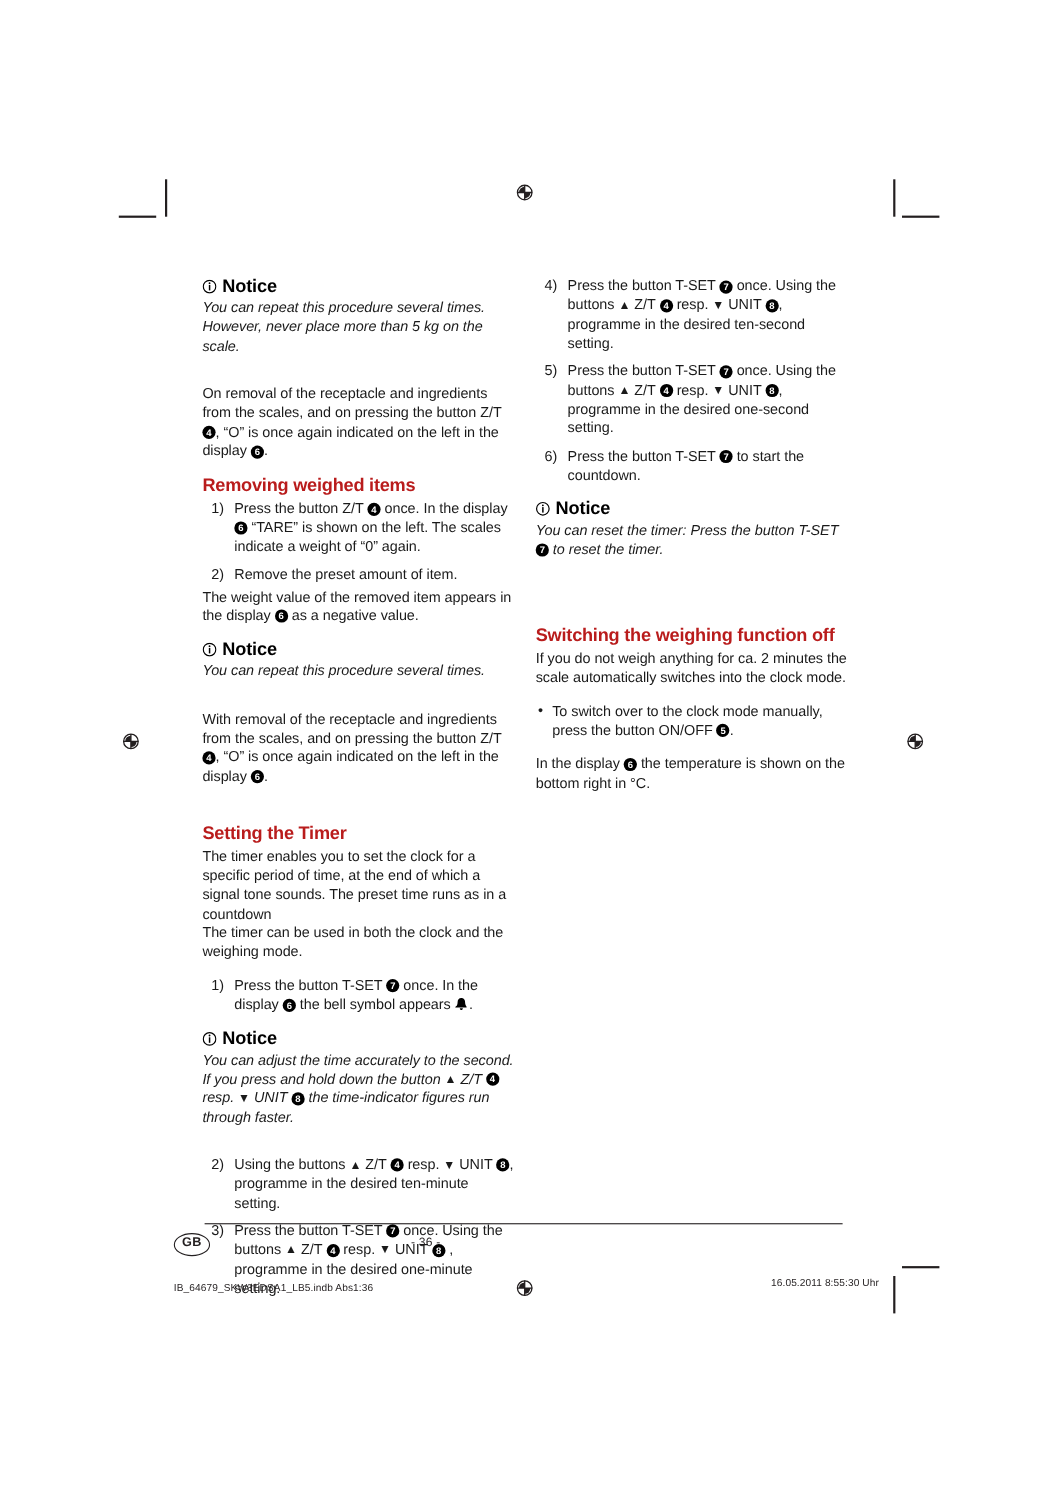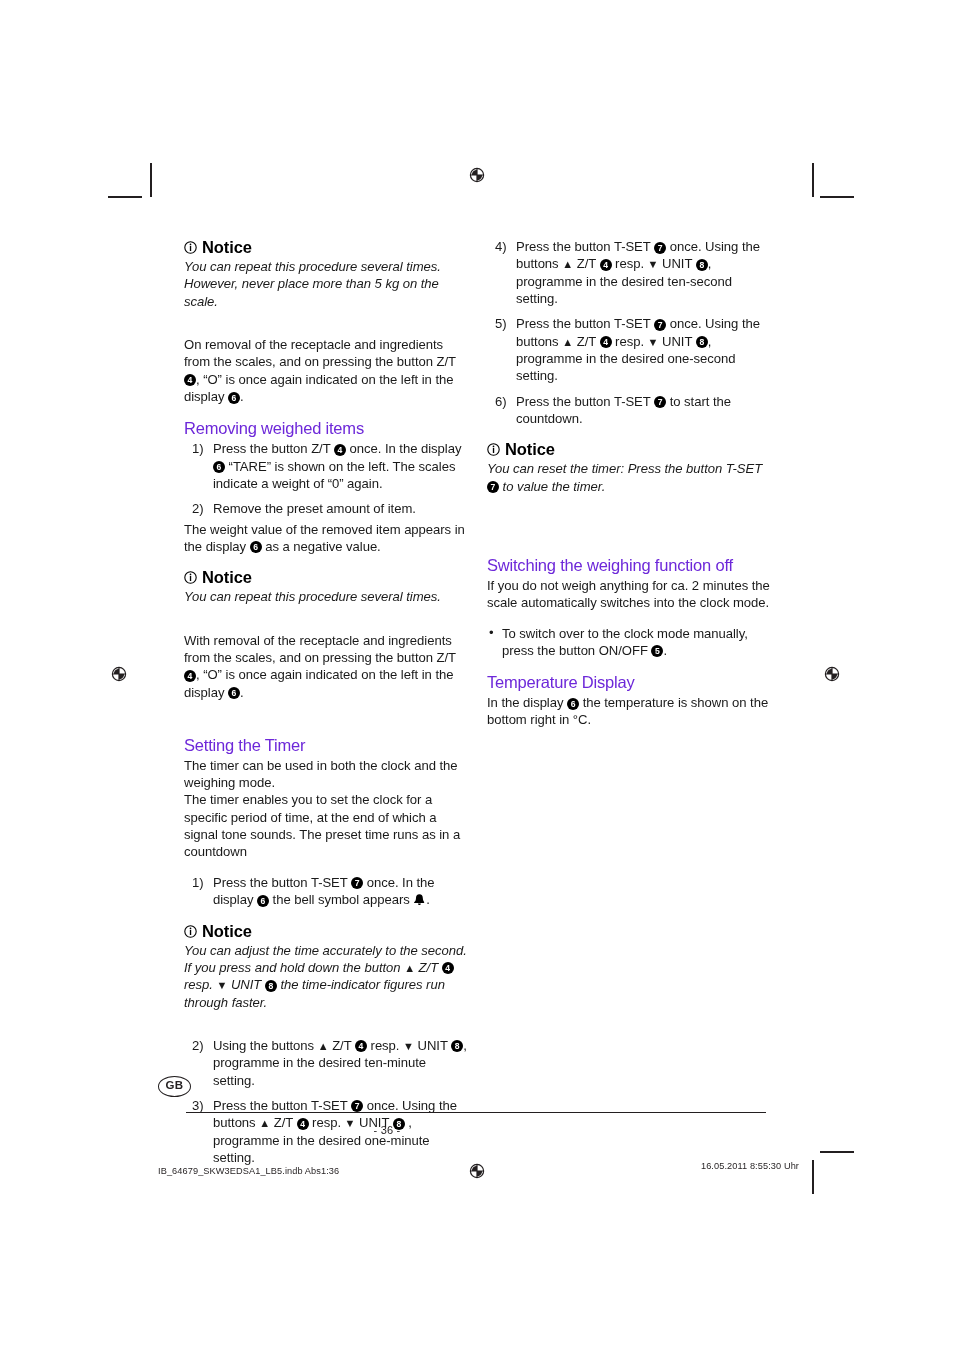--- a/index.html
+++ b/index.html
@@ -36,34 +36,34 @@
   }
 
   .columns {
     position: absolute;
     left: 184px;
     top: 238px;
     width: 600px;
   }
   .col {
     position: absolute;
-    top: 0;
+    top: 13px;
     width: 283px;
   }
   .col-left  { left: 0; }
   .col-right { left: 303px; }
 
   
   .h2 {
     font-size: 16.5px;
-    font-weight: normal;
+    font-weight: bold;
     line-height: 1.26;
     letter-spacing: -0.2px;
     margin: 0 0 1px 0;
-    color: #6d28d9;
+    color: #b91c1c;
   }
   .notice-head {
     display: flex;
     align-items: center;
     gap: 5px;
     font-size: 16.5px;
     font-weight: bold;
     letter-spacing: -0.1px;
     color: #000;
     margin: 0 0 1px 0;
@@ -157,21 +157,21 @@
     position: absolute;
     left: 186px;
     top: 1112px;
     width: 580px;
     height: 1.3px;
     background: #231f20;
   }
   .gb-badge {
     position: absolute;
     left: 158px;
-    top: 1076px;
+    top: 1121px;
     width: 31px;
     height: 19px;
     border: 1.4px solid #231f20;
     border-radius: 50%;
     font-size: 11.5px;
     font-weight: bold;
     letter-spacing: 0.3px;
     text-align: center;
     line-height: 17px;
     color: #231f20;
@@ -311,22 +311,22 @@
 
       <div class="gap-xl"></div>
 
       <p>
         <span>With removal of the receptacle and ingredients from the scales, and on pressing the button Z/T </span><span class="badge">4</span><span>, “O” is once again indicated on the left in the display </span><span class="badge">6</span><span>.</span>
       </p>
 
       <div class="gap-xxl"></div>
 
       <h2 class="h2">Setting the Timer</h2>
+      <p>The timer enables you to set the clock for a specific period of time, at the end of which a signal tone sounds. The preset time runs as in a countdown</p>
       <p>The timer can be used in both the clock and the weighing mode.</p>
-      <p>The timer enables you to set the clock for a specific period of time, at the end of which a signal tone sounds. The preset time runs as in a countdown</p>
 
       <div class="gap-m"></div>
 
       <ol class="num">
         <li>
           <span class="lnum">1)</span><span>Press the button T-SET </span><span class="badge">7</span><span> once. In the display </span><span class="badge">6</span><span> the bell symbol appears </span><span class="bell"><svg width="13" height="13" viewBox="0 0 13 13">
                 <path d="M6.4 1.3 C4.1 1.3 3.0 3.0 3.0 5.1 C3.0 7.4 2.0 8.7 1.6 9.3 C1.4 9.7 1.7 10.0 2.2 10.0 L10.7 10.0 C11.2 10.0 11.4 9.7 11.2 9.3 C10.9 8.7 9.8 7.4 9.8 5.1 C9.8 3.0 8.7 1.3 6.4 1.3 Z" fill="#000"></path>
                 <path d="M5.0 10.5 C5.0 11.5 5.7 12.1 6.4 12.1 C7.1 12.1 7.8 11.5 7.8 10.5 Z" fill="#000"></path>
                 <path d="M1.0 9.6 L4.0 8.2" stroke="#000" stroke-width="0.9"></path>
               </svg></span><span>.</span>
@@ -381,42 +381,41 @@
         <span class="info-icon">
           <svg width="13" height="13" viewBox="0 0 13 13">
             <circle cx="6.5" cy="6.5" r="5.7" fill="none" stroke="#000" stroke-width="1.1"></circle>
             <circle cx="6.5" cy="3.4" r="0.85" fill="#000"></circle>
             <rect x="5.85" y="5.0" width="1.35" height="5.0" fill="#000"></rect>
           </svg>
         </span>
         <span>Notice</span>
       </div>
       <p class="it">
-        <span>You can reset the timer: Press the button T-SET </span><span class="badge">7</span><span> to value the timer.</span>
+        <span>You can reset the timer: Press the button T-SET </span><span class="badge">7</span><span> to reset the timer.</span>
       </p>
 
       <div class="gap-xl"></div>
 
 
       <div class="gap-xxl"></div>
 
       <h2 class="h2">Switching the weighing function off</h2>
       <p>If you do not weigh anything for ca. 2 minutes the scale automatically switches into the clock mode.</p>
 
       <div class="gap-m"></div>
 
       <ul class="bul">
         <li>
           <span class="dot">•</span><span>To switch over to the clock mode manually, press the button ON/OFF </span><span class="badge">5</span><span>.</span>
         </li>
       </ul>
 
       <div class="gap-m"></div>
 
-      <h2 class="h2">Temperature Display</h2>
       <p>
         <span>In the display </span><span class="badge">6</span><span> the temperature is shown on the bottom right in °C.</span>
       </p>
     </div>
   </div>
 
   <div class="foot-rule"></div>
   <div class="gb-badge">GB</div>
   <div class="page-num">- 36 -</div>
   <div class="foot-left">IB_64679_SKW3EDSA1_LB5.indb   Abs1:36</div>

